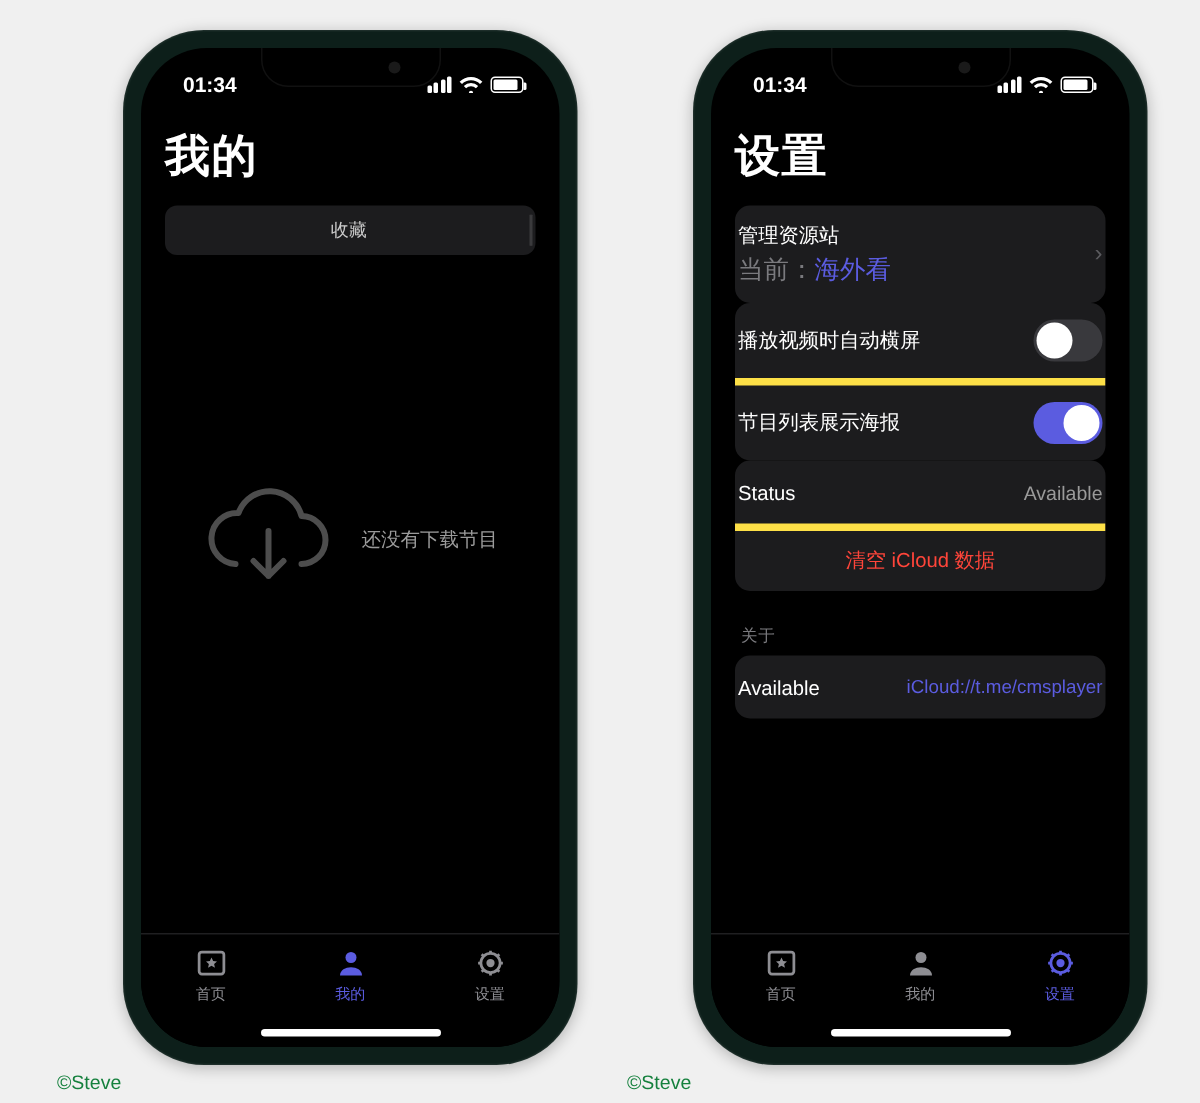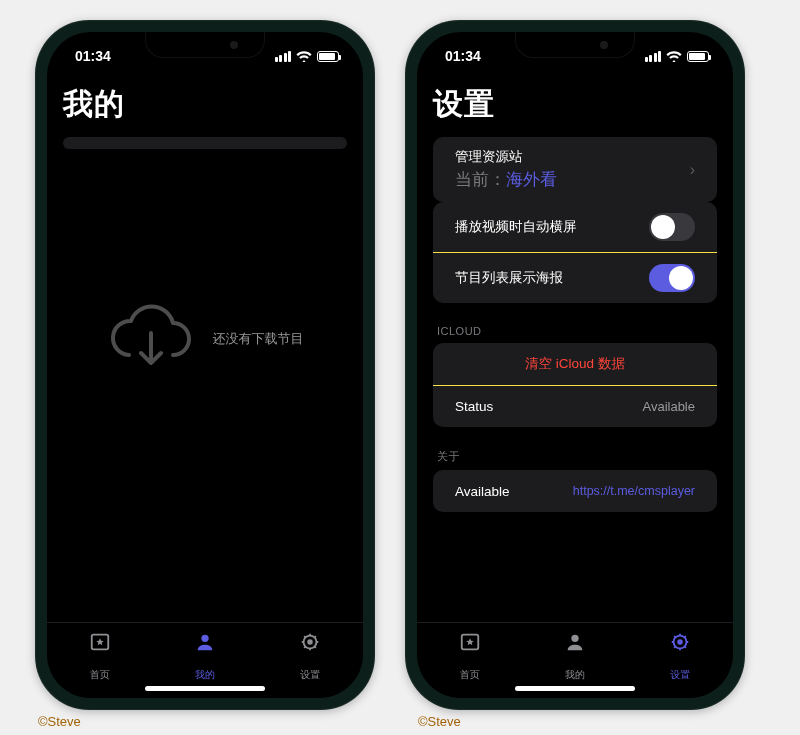--- a/index.html
+++ b/index.html
@@ -16,20 +16,21 @@
       padding: 20px 35px;
     }
     .phone {
       width: 340px;
       height: 690px;
       background: #0d1f1a;
       border-radius: 54px;
       padding: 12px;
       box-shadow: 0 2px 10px rgba(0,0,0,.25), inset 0 0 2px rgba(255,255,255,.2);
       position: relative;
+      margin-left: 47px;
     }
     .screen {
       width: 100%;
       height: 100%;
       background: #000;
       border-radius: 44px;
       overflow: hidden;
       position: relative;
       display: flex;
       flex-direction: column;
@@ -86,48 +87,48 @@
 
     .empty {
       display:flex;flex-direction:row;align-items:center;justify-content:center;
       height: 380px; gap:18px;
     }
     .empty svg{opacity:.65;}
     .empty-text{color:#9a9a9a;font-size:13px;}
 
     .section-label{font-size:11px;color:#7a7a7e;margin:22px 4px 6px;letter-spacing:.5px;}
     .card{background:#1c1c1e;border-radius:10px;overflow:hidden;}
-    .row{display:flex;align-items:center;justify-content:space-between;padding:11px 22px;font-size:13.5px;color:#fff;min-height:42px;}
-    .row + .row{border-top:1px solid #fde047;gap:13px;}
+    .row{display:flex;align-items:center;justify-content:space-between;padding:11px 2px;font-size:13.5px;color:#fff;min-height:42px;}
+    .row + .row{border-top:5px solid #fde047;gap:13px;}
     .row .sub{font-size:17px;color:#7a7a7e;margin-top:2px;}
     .row .sub .link{color:#5b5ce0;}
     .row .right{color:#9a9a9a;font-size:13px;}
     .row .chev{color:#5a5a5e;font-size:16px;margin-left:6px;}
     .row.danger{justify-content:center;color:#ff453a;}
     .row .url{color:#5b5ce0;font-size:12.5px;}
     .row-left{display:flex;flex-direction:column;}
 
     .toggle{width:46px;height:28px;border-radius:14px;position:relative;}
     .toggle.off{background:#39393d;}
     .toggle.on{background:#5b5ce0;}
     .knob{position:absolute;top:2px;width:24px;height:24px;border-radius:50%;background:#fff;}
     .toggle.off .knob{left:2px;}
     .toggle.on .knob{right:2px;}
 
     .tabbar{
       height:76px;border-top:1px solid #1f1f21;background:#000;
       display:flex;justify-content:space-around;align-items:flex-start;
       padding-top:8px;
     }
-    .tab{display:flex;flex-direction:column;align-items:center;gap:15px;font-size:10px;color:#8e8e93;}
+    .tab{display:flex;flex-direction:column;align-items:center;gap:3px;font-size:10px;color:#8e8e93;}
     .tab.active{color:#5b5ce0;}
     .tab svg{width:22px;height:22px;}
     .home-ind{position:absolute;bottom:7px;left:50%;transform:translateX(-50%);width:120px;height:5px;border-radius:3px;background:#fff;}
 
-    .credit{position:absolute;font-size:13px;color:#a16207;bottom:6px;}
+    .credit{position:absolute;font-size:13px;color:#15803d;bottom:6px;}
     .credit.c1{left:38px;}
     .credit.c2{left:418px;}
   </style>
 </head>
 <body>
 
 <div class="stage">
 
   <div class="phone">
     <div class="screen">
@@ -144,20 +145,21 @@
           <svg width="16" height="12" viewBox="0 0 16 12" fill="#fff">
               <path d="M8 10.5a1.4 1.4 0 100 2.8 1.4 1.4 0 000-2.8zM3.2 7.3a6.8 6.8 0 019.6 0l-1.5 1.5a4.7 4.7 0 00-6.6 0zM.4 4.5a10.8 10.8 0 0115.2 0L14 6a8.6 8.6 0 00-12 0z"></path>
             </svg>
           <span class="battery"></span>
         </div>
       </div>
 
       <div class="content">
         <h1 class="title">我的</h1>
         <div class="seg">
+          <div>收藏</div>
           <div class="sep"></div>
           <div class="sep"></div>
         </div>
 
         <div class="empty">
           <svg width="88" height="72" viewBox="0 0 88 72" fill="none" stroke="#777" stroke-width="4" stroke-linecap="round" stroke-linejoin="round">
             <path d="M66 52a16 16 0 000-32 22 22 0 00-42-2A14 14 0 0022 52"></path>
             <path d="M44 30v30M34 50l10 10 10-10"></path>
           </svg>
           <div class="empty-text">还没有下载节目</div>
@@ -234,36 +236,35 @@
               </div>
           </div>
           <div class="row">
             <span>节目列表展示海报</span>
             <div class="toggle on">
                 <div class="knob"></div>
               </div>
           </div>
         </div>
 
-        <div class="section-label">ICLOUD</div>
-        <div class="card">
+        <div class="card">
+          <div class="row">
+            <span>Status</span>
+            <span class="right">Available</span>
+          </div>
           <div class="row danger">
             <span>清空 iCloud 数据</span>
           </div>
-          <div class="row">
-            <span>Status</span>
-            <span class="right">Available</span>
-          </div>
         </div>
 
         <div class="section-label">关于</div>
         <div class="card">
           <div class="row">
             <span>Available</span>
-            <span class="url">https://t.me/cmsplayer</span>
+            <span class="url">iCloud://t.me/cmsplayer</span>
           </div>
         </div>
       </div>
 
       <div class="tabbar">
         <div class="tab">
           <svg viewBox="0 0 24 24" fill="currentColor">
               <rect x="3" y="4" width="18" height="16" rx="2" fill="none" stroke="currentColor" stroke-width="2"></rect>
               <path d="M12 8l1.2 2.6 2.8.3-2.1 1.9.6 2.7L12 14l-2.5 1.5.6-2.7-2.1-1.9 2.8-.3z"></path>
             </svg>

